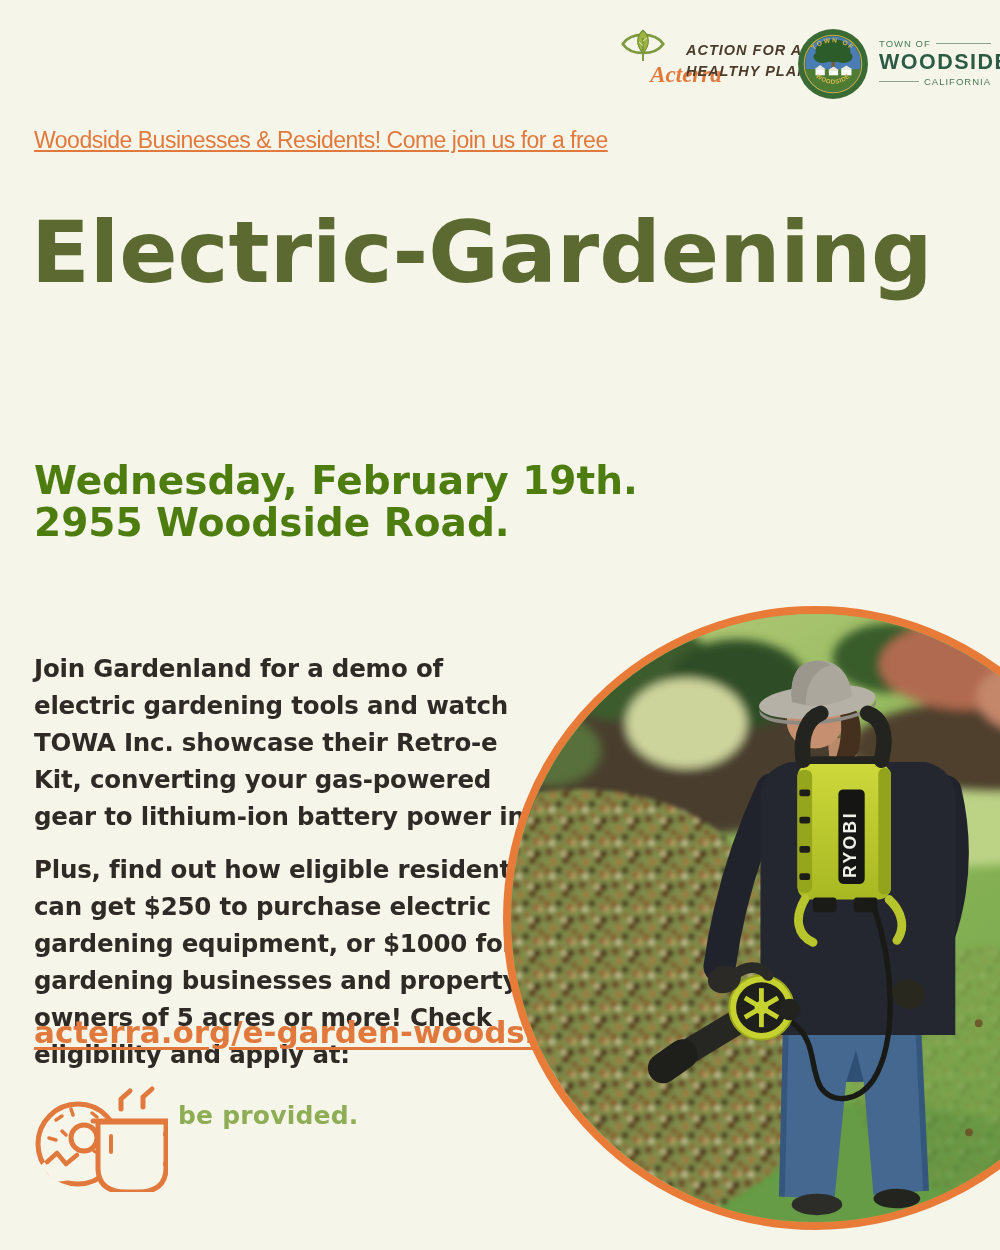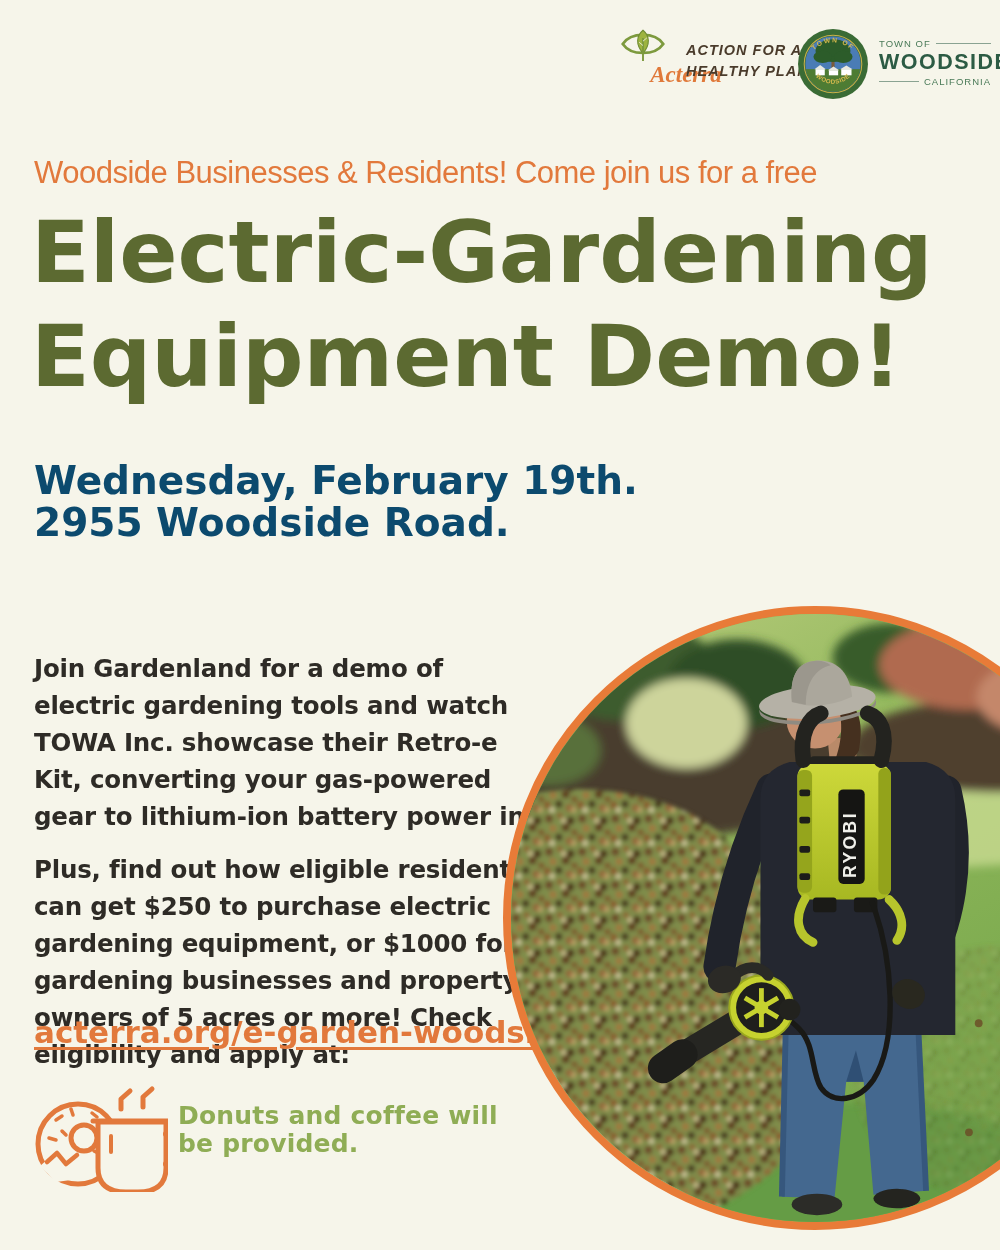--- a/index.html
+++ b/index.html
@@ -28,33 +28,33 @@
   .woodside .row{display:flex;align-items:center;gap:5px;}
   .woodside .tiny{font-size:9.5px;letter-spacing:1px;font-weight:400;white-space:nowrap;}
   .woodside .rule{flex:1;height:1px;background:#8aa392;}
   .woodside .big{
     font-size:21.5px;font-weight:700;letter-spacing:1.5px;color:#2c5b44;
     margin:1px 0 1px 0;white-space:nowrap;
   }
   .woodside .row.bottom{justify-content:flex-end;}
   
   .intro{
-    position:absolute;left:34px;top:155px;
-    font-family:"Liberation Sans",sans-serif;font-size:31px;letter-spacing:-0.5px;
-    color:#e2793c;white-space:nowrap;
+    position:absolute;left:34px;top:127px;
+    font-family:"Liberation Sans",sans-serif;font-size:23px;letter-spacing:-0.5px;
+    color:#e2793c;white-space:nowrap;text-decoration:underline;
   }
   .title{
     position:absolute;left:31px;top:200px;
     font-weight:700;font-size:86px;line-height:104px;letter-spacing:0px;
     color:#5c6a31;white-space:nowrap;
   }
   .schedule{
     position:absolute;left:34px;top:460px;
     font-weight:700;font-size:39px;line-height:42px;letter-spacing:0px;
-    color:#0c4a6e;white-space:nowrap;
+    color:#4d7c0f;white-space:nowrap;
   }
   
   .para{
     position:absolute;left:34px;
     font-weight:700;font-size:24.5px;line-height:37px;letter-spacing:-0.2px;
     color:#2e2b26;white-space:nowrap;
   }
   .para1{top:650px;}
   .para2{top:851px;}
   .apply-link{
@@ -140,21 +140,20 @@
         <span class="rule"></span>
         <span class="tiny">CALIFORNIA</span>
       </div>
     </div>
   </div>
 
   <div class="intro">Woodside Businesses &amp; Residents! Come join us for a free</div>
 
   <div class="title">
     <div>Electric-Gardening</div>
-    <div>Equipment Demo!</div>
   </div>
 
   <div class="schedule">
     <div>Wednesday, February 19th.</div>
     <div>2955 Woodside Road.</div>
   </div>
 
   <div class="para para1">
     <div>Join Gardenland for a demo of</div>
     <div>electric gardening tools and watch</div>
@@ -196,21 +195,20 @@
       <path d="M67,39 L144,39"></path>
       <path d="M140,52 Q159,52 159,67 Q159,82 140,82" stroke-width="6"></path>
       <path d="M85,54 L85,70" stroke-width="4"></path>
 
       <path d="M95,27 l0,-10 l9,-8"></path>
       <path d="M117,25 l0,-10 l9,-8"></path>
     </g>
   </svg>
 
   <div class="refresh-note">
-    <div>Donuts and coffee will</div>
     <div>be provided.</div>
   </div>
 
   <div class="photo-circle">
     <svg width="608" height="608" viewBox="0 0 624 624">
       <defs>
         <linearGradient id="grass" x1="0" y1="0" x2="0.6" y2="1">
           <stop offset="0" stop-color="#bccd7f"></stop>
           <stop offset="0.45" stop-color="#8fb75a"></stop>
           <stop offset="1" stop-color="#74a54a"></stop>

